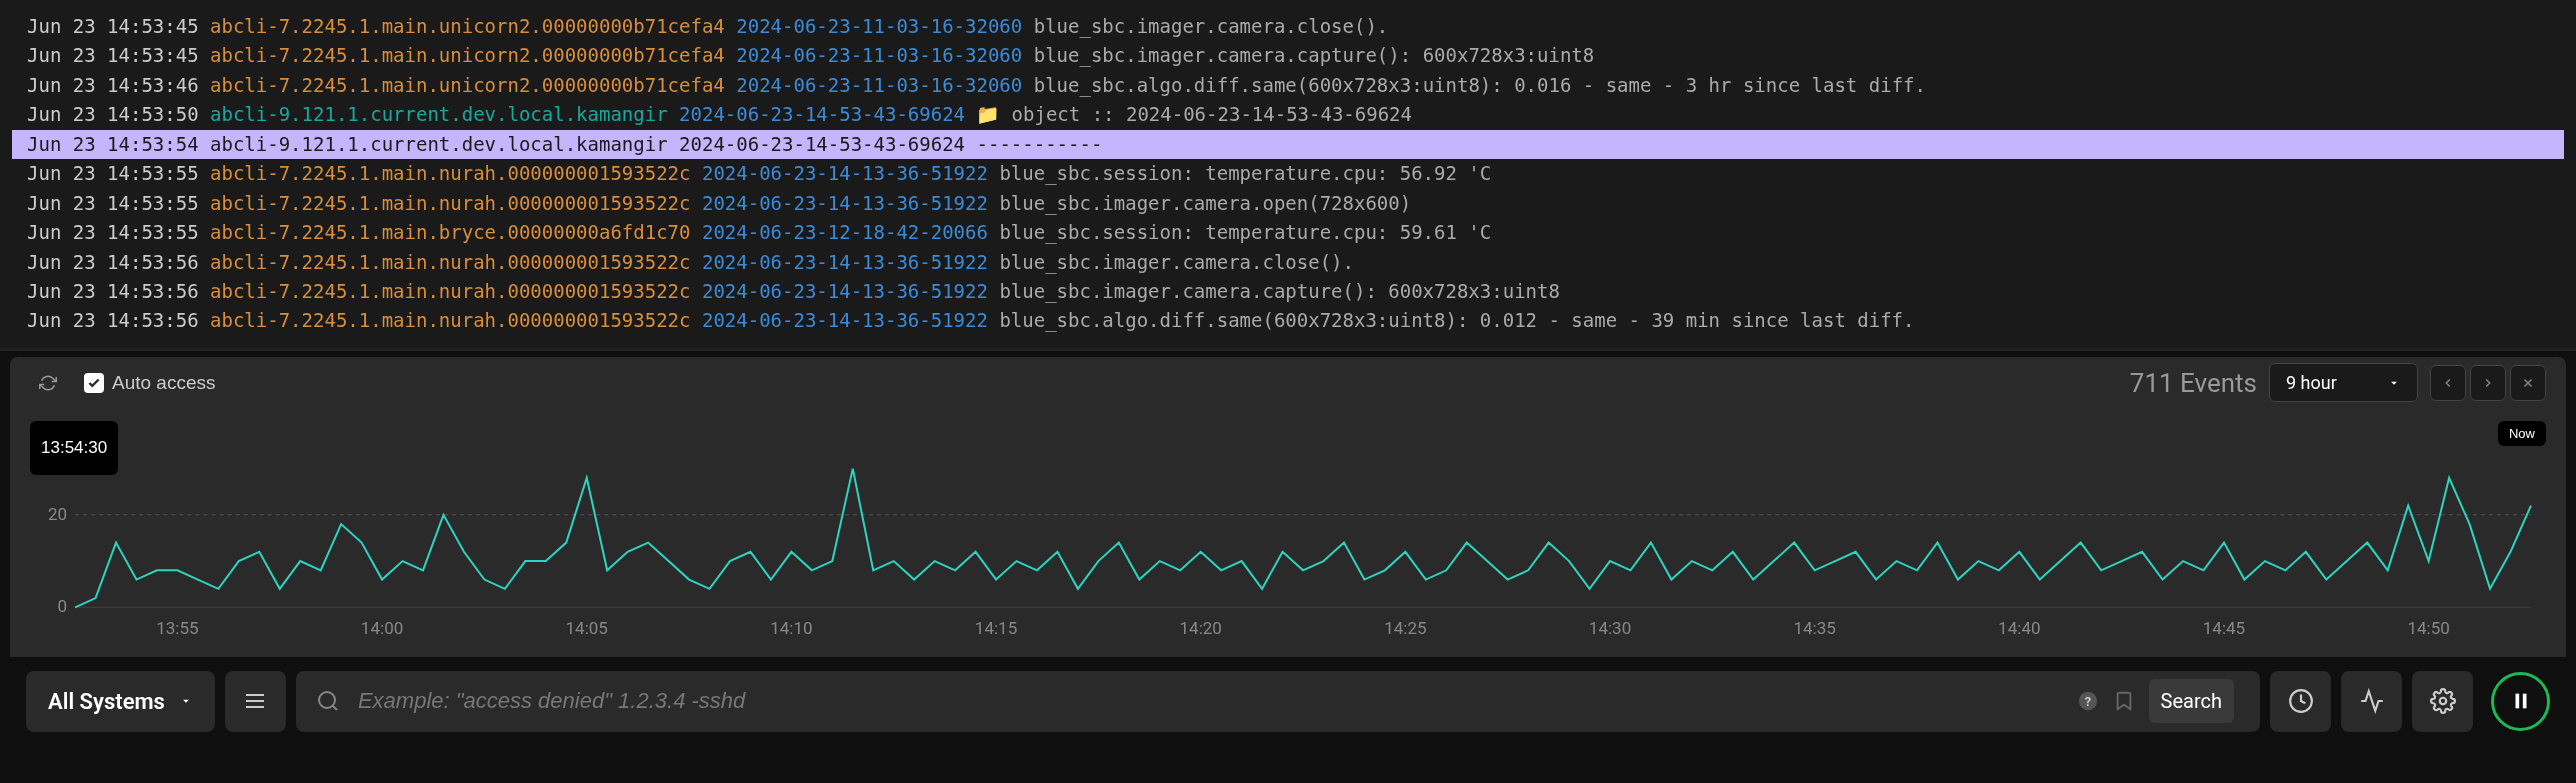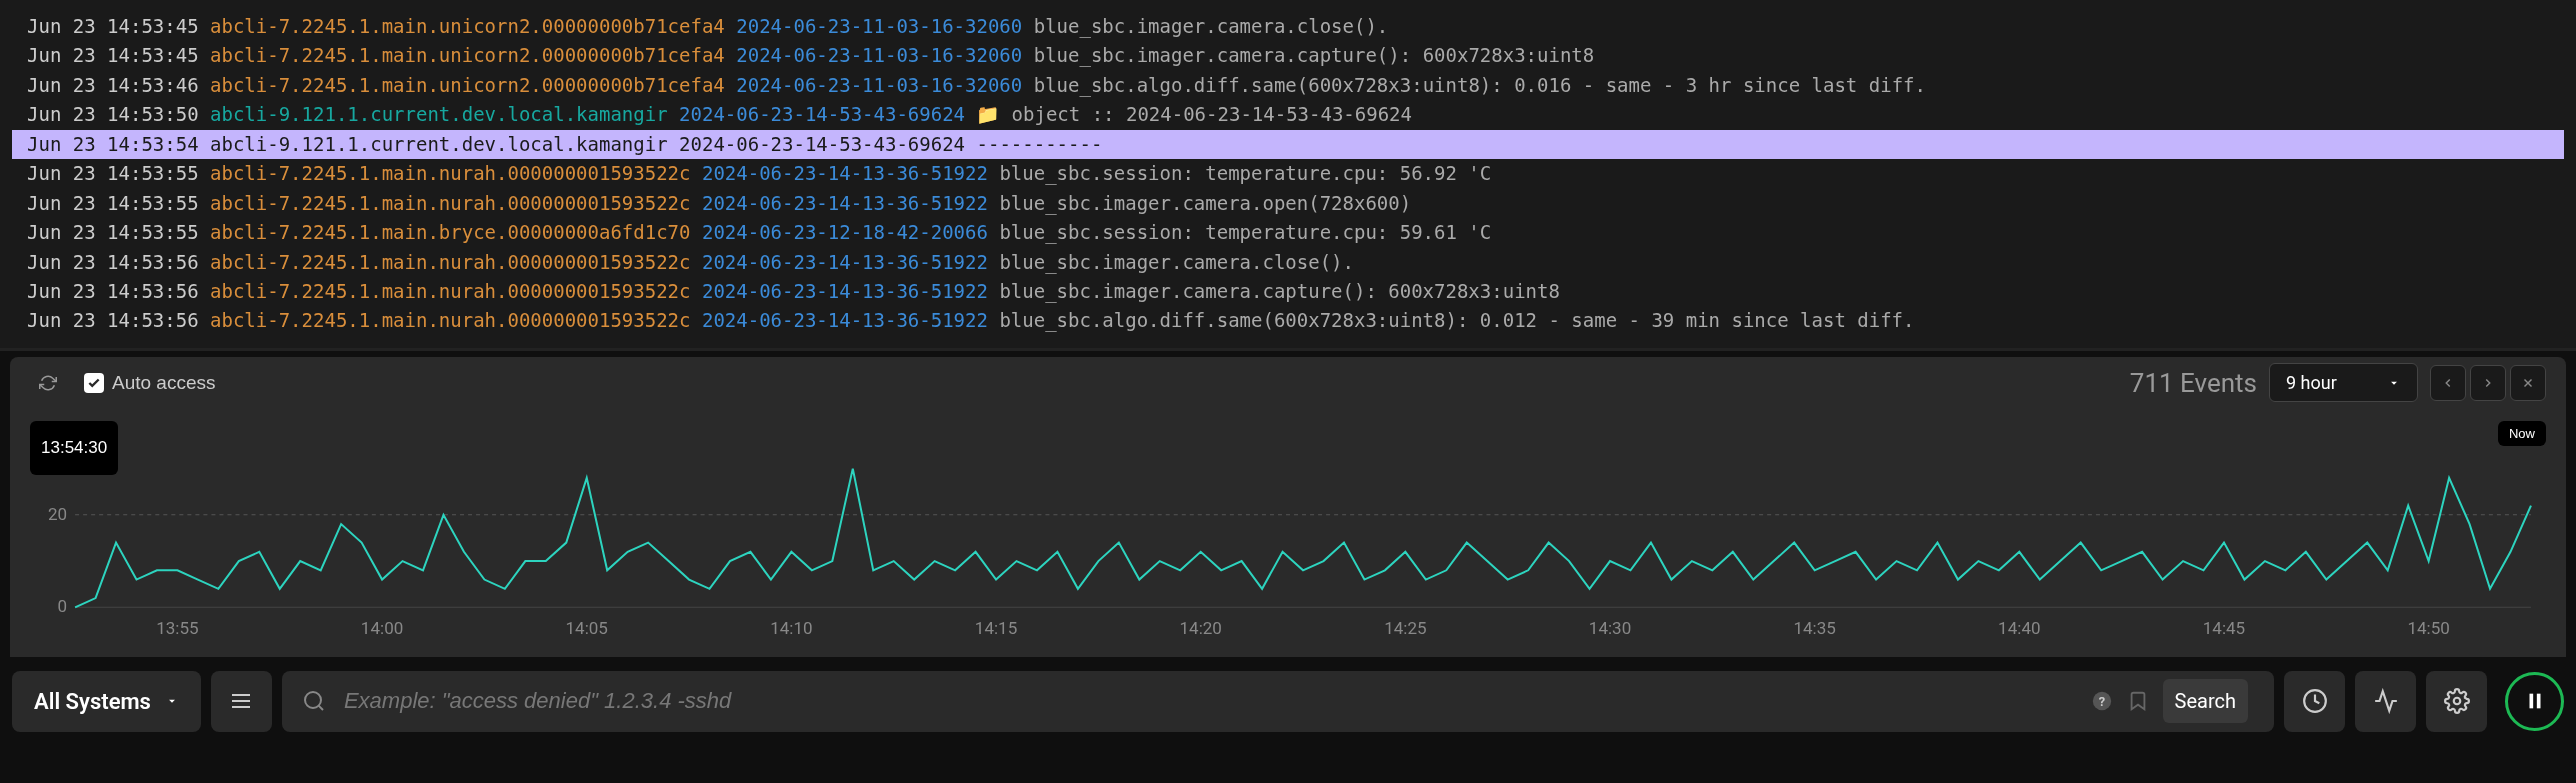--- a/index.html
+++ b/index.html
@@ -115,21 +115,21 @@
       padding: 5px 11px;
       border-radius: 6px;
       font-size: 13px;
       font-family: -apple-system, sans-serif;
       text-align: center;
     }
     .chart-svg { width: 100%; height: 218px; }
     
     .search-bar {
       background: transparent;
-      margin: 10px 12px;
+      margin: 10px 26px;
       height: 69px;
       display: flex;
       align-items: center;
       gap: 10px;
     }
     .systems-dropdown {
       background: #2a2a2a;
       border-radius: 8px;
       padding: 0 22px;
       height: 61px;

